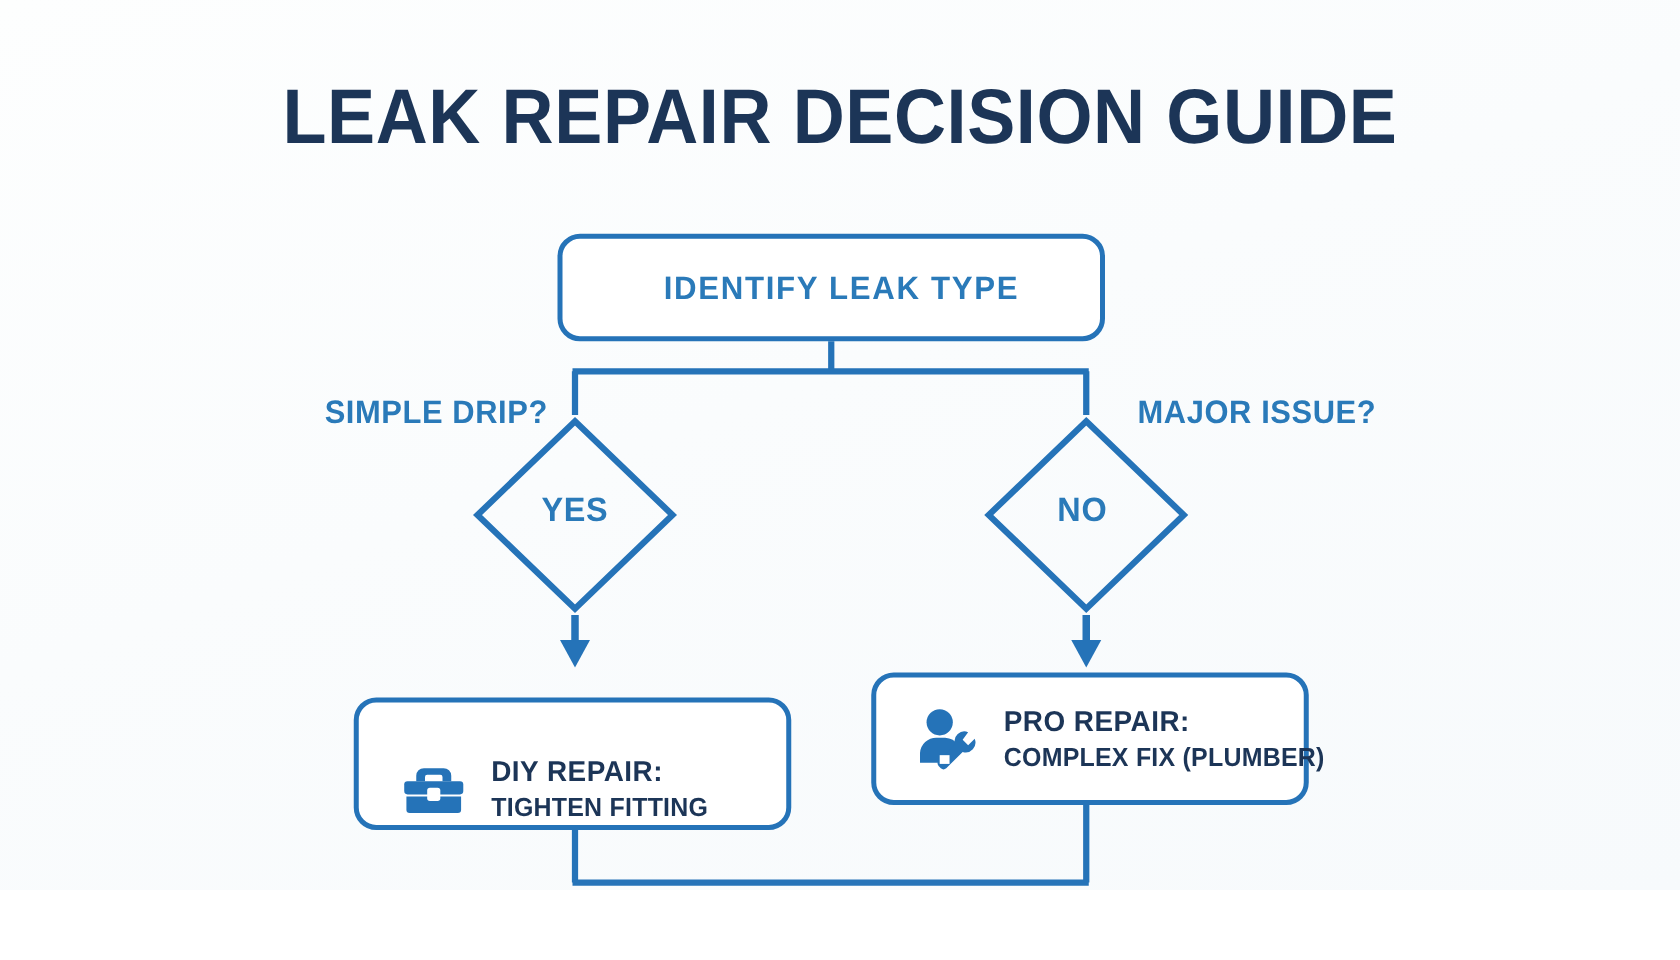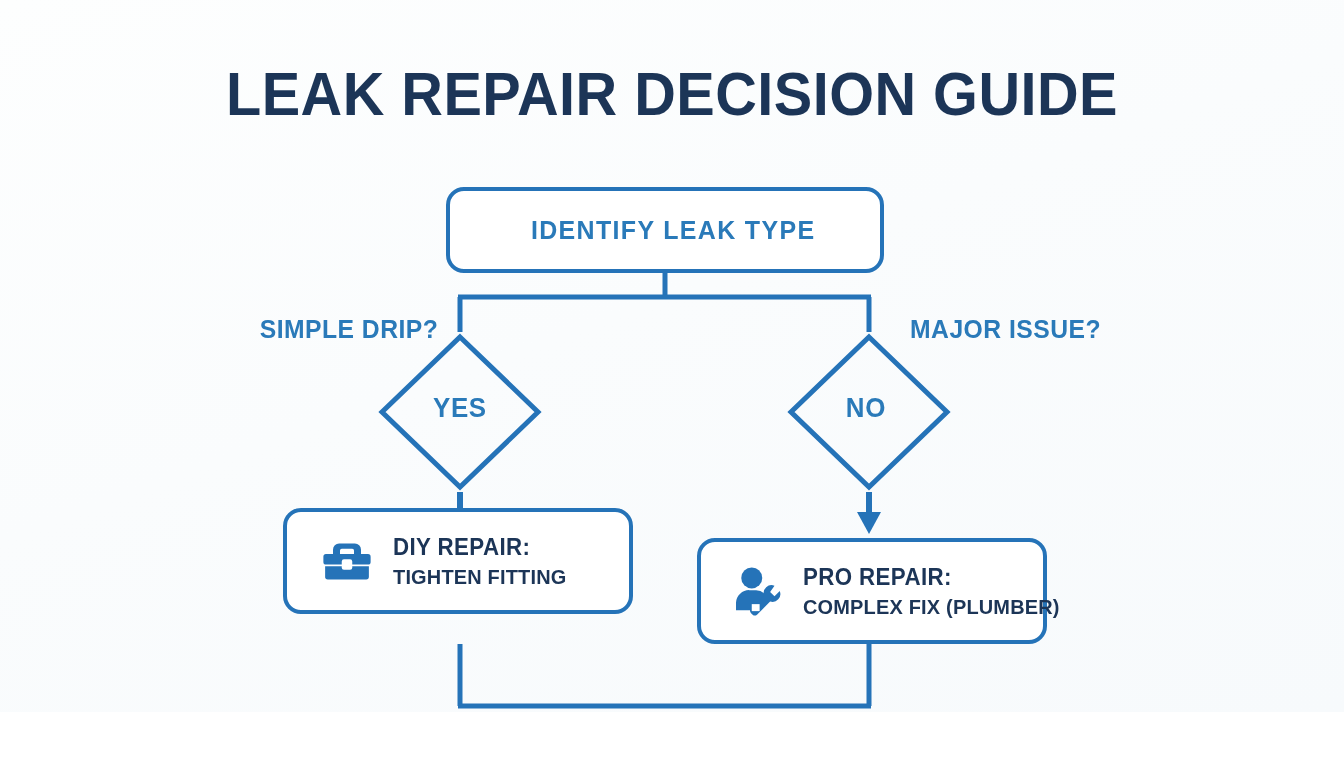--- a/index.html
+++ b/index.html
@@ -68,23 +68,24 @@
     letter-spacing: 1.4px;
     transform: scaleX(0.96);
   }
   .action-box {
     padding: 0 14px;
     gap: 18px;
     justify-content: flex-start;
   }
   #box-diy {
     left: 283px;
-    top: 508px;
+    top: 558px;
     width: 350px;
     height: 106px;
+    align-items: flex-end;
   }
   #box-pro {
     left: 697px;
     top: 538px;
     width: 350px;
     height: 106px;
   }
   .action-icon {
     flex: 0 0 auto;
     width: 56px;

